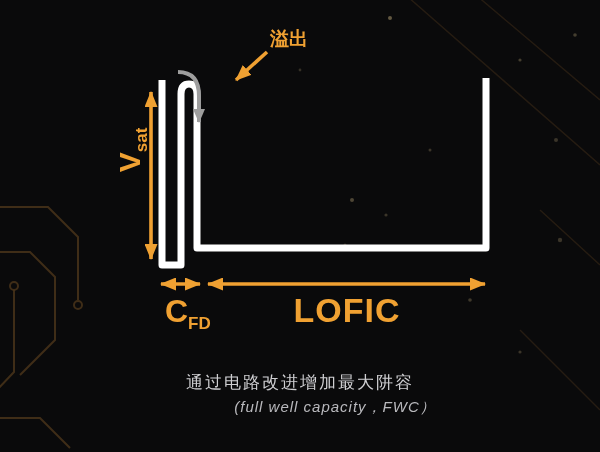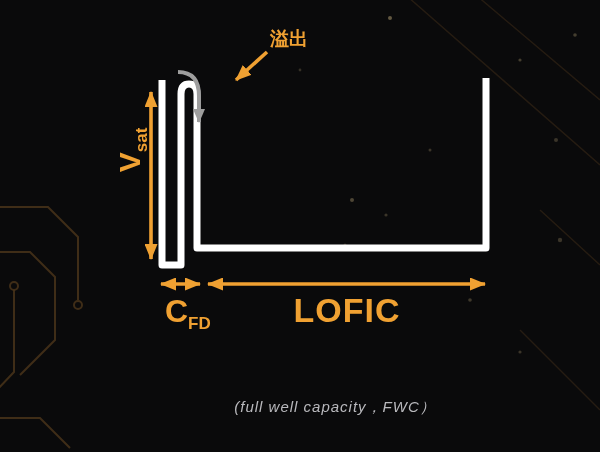--- a/index.html
+++ b/index.html
@@ -83,14 +83,15 @@
 
     <text x="289" y="45" text-anchor="middle" class="accent-text" font-size="19">溢出</text>
 
     <text text-anchor="middle" class="accent-text" font-size="30" transform="rotate(-90 130 150)" x="130" y="160"><tspan>V</tspan><tspan font-size="17" dy="7">sat</tspan></text>
 
     <text x="165" y="322" class="accent-text" font-size="32"><tspan>C</tspan><tspan font-size="17" dy="7">FD</tspan></text>
 
     <text x="347" y="322" text-anchor="middle" class="accent-text" font-size="34" letter-spacing="1">LOFIC</text>
   </svg>
 
+  <div class="caption-1">通过电路改进增加最大阱容</div>
   <div class="caption-2">(full well capacity，FWC）</div>
 </div>
 
 </body></html>

